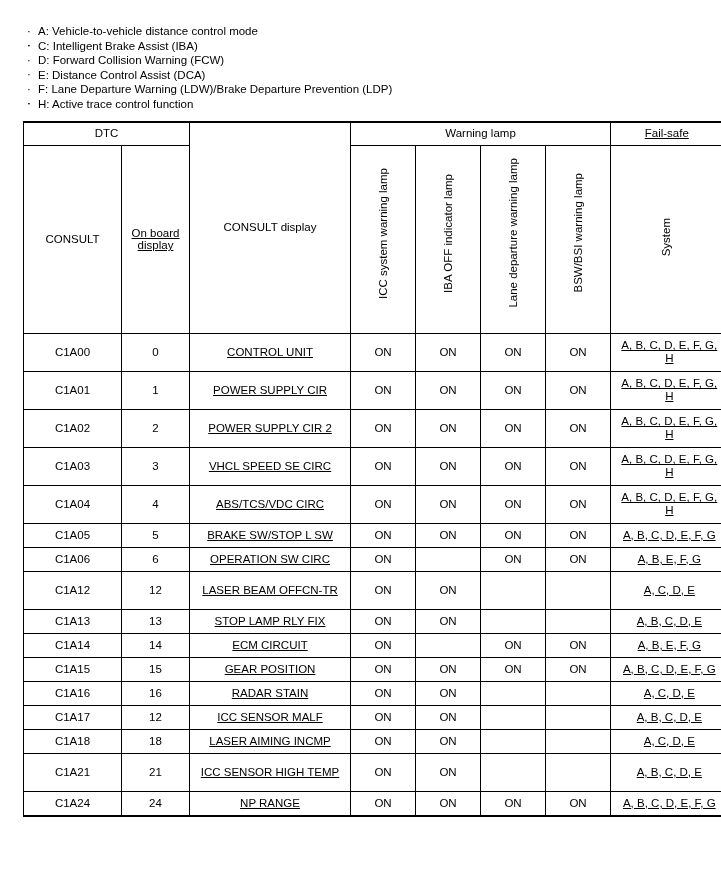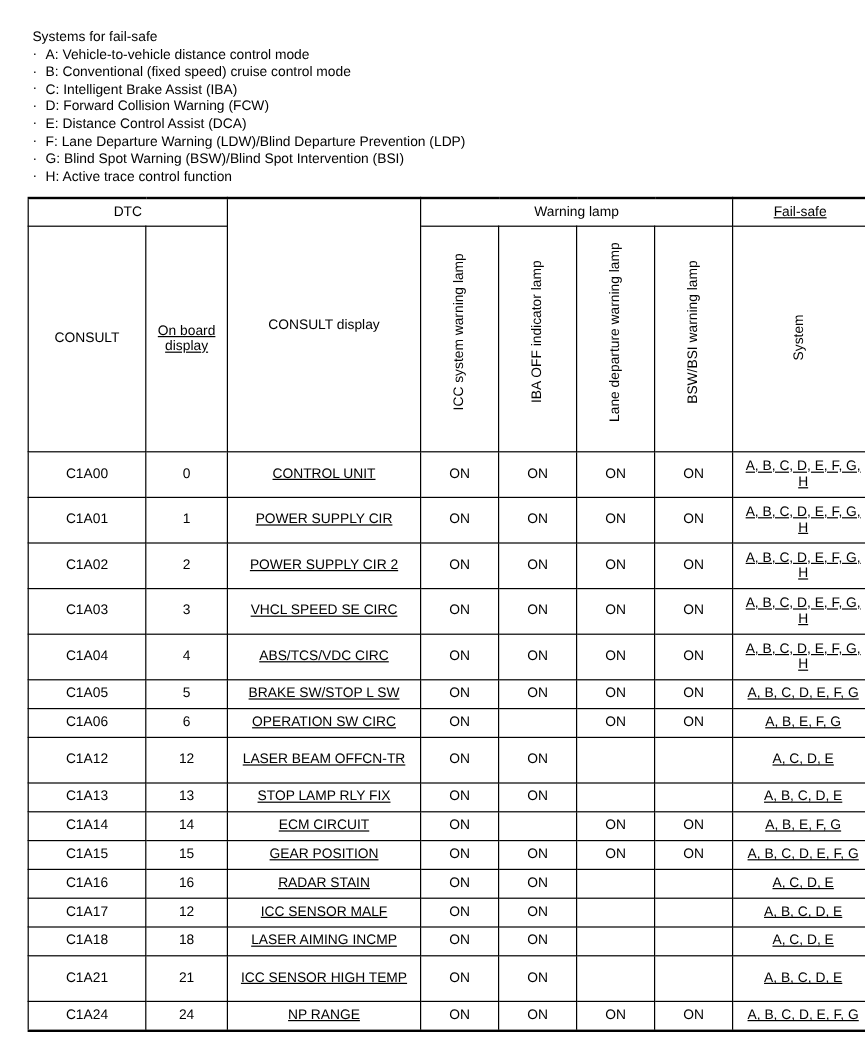--- a/index.html
+++ b/index.html
@@ -121,29 +121,28 @@
   }
   td.display-cell {
     line-height: 12.6px;
     text-decoration: underline;
   }
 </style>
 </head>
 <body>
 
 <div class="intro">
-  <div class="intro-title">Systems for fail-safe</div>
   <ul class="intro-list">
     <li><span class="bullet">·</span><span>A: Vehicle-to-vehicle distance control mode</span></li>
-    <li><span class="bullet">·</span><span>B: Conventional (fixed speed) cruise control mode</span></li>
+    <li><span class="bullet">·</span></li>
     <li><span class="bullet">·</span><span>C: Intelligent Brake Assist (IBA)</span></li>
     <li><span class="bullet">·</span><span>D: Forward Collision Warning (FCW)</span></li>
     <li><span class="bullet">·</span><span>E: Distance Control Assist (DCA)</span></li>
-    <li><span class="bullet">·</span><span>F: Lane Departure Warning (LDW)/Blind Departure Prevention (LDP)</span></li>
-    <li><span class="bullet">·</span><span>G: Blind Spot Warning (BSW)/Blind Spot Intervention (BSI)</span></li>
+    <li><span class="bullet">·</span><span>F: Lane Departure Warning (LDW)/Brake Departure Prevention (LDP)</span></li>
+    <li><span class="bullet">·</span></li>
     <li><span class="bullet">·</span><span>H: Active trace control function</span></li>
   </ul>
 </div>
 
 <div class="table-wrap">
   <table class="dtc">
     <colgroup>
       <col class="c-consult">
       <col class="c-onboard">
       <col class="c-display">

